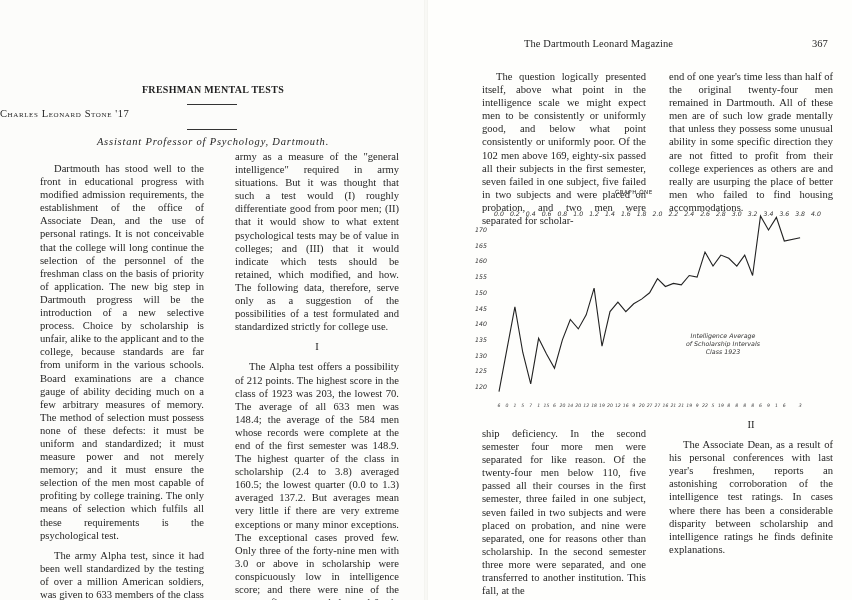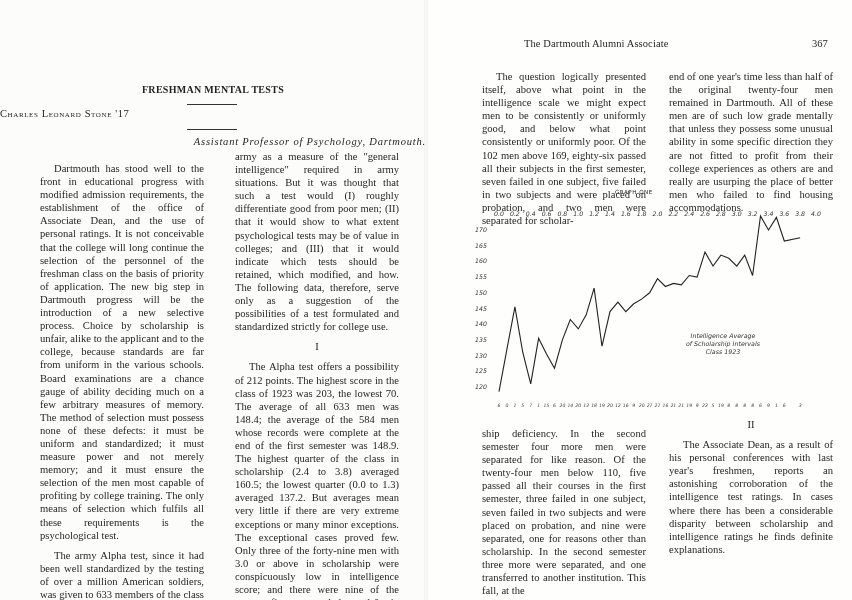--- a/index.html
+++ b/index.html
@@ -7,21 +7,21 @@
          font-family:"Liberation Serif","DejaVu Serif",serif; color:#1f1f1f; }
   .page { position:absolute; top:0; height:600px; }
   .left { left:0; width:426px; background:#fcfcfa; }
   .right { left:426px; width:426px; background:#fefefc; }
   .gutter { position:absolute; left:424px; top:0; width:4px; height:600px; background:linear-gradient(90deg,#f2f2ee,#fafaf7,#f2f2ee); }
   .running-head { position:absolute; top:38px; left:524px; font-size:10.5px; letter-spacing:0.1px; }
   .page-num { position:absolute; top:38px; left:812px; font-size:10.5px; }
   .title { position:absolute; top:84px; left:0; width:426px; text-align:center; font-size:10px; font-weight:bold; letter-spacing:0.3px; }
   .rule { position:absolute; height:1px; background:#333; }
   .author { position:absolute; top:108px; left:0; width:426px; text-align:left; font-size:10.5px; font-variant:small-caps; letter-spacing:0.6px; }
-  .affil { position:absolute; top:136px; left:0; width:426px; text-align:right; font-size:10.5px; font-style:italic; letter-spacing:0.8px; }
+  .affil { position:absolute; top:136px; left:0; width:426px; text-align:center; font-size:10.5px; font-style:italic; letter-spacing:0.8px; }
   .col { position:absolute; font-size:10.6px; line-height:13.1px; text-align:justify; }
   .col p { margin:7px; text-indent:14px; }
   .col p.noind { text-indent:0; }
   .sec { text-align:center; text-indent:0 !important; margin:2px 0 !important; }
   .chart-title { position:absolute; top:189px; left:615px; font-family:"DejaVu Sans",sans-serif; font-size:5.6px; letter-spacing:0.5px; }
   svg text { font-family:"DejaVu Sans",sans-serif; font-style:italic; }
 </style>
 </head>
 <body>
 
@@ -39,21 +39,21 @@
   <p>Dartmouth has stood well to the front in educational progress with modified admission requirements, the establishment of the office of Associate Dean, and the use of personal ratings. It is not conceivable that the college will long continue the selection of the personnel of the freshman class on the basis of priority of application. The new big step in Dartmouth progress will be the introduction of a new selective process. Choice by scholarship is unfair, alike to the applicant and to the college, because standards are far from uniform in the various schools. Board examinations are a chance gauge of ability deciding much on a few arbitrary measures of memory. The method of selection must possess none of these defects: it must be uniform and standardized; it must measure power and not merely memory; and it must ensure the selection of the men most capable of profiting by college training. The only means of selection which fulfils all these requirements is the psychological test.</p>
   <p>The army Alpha test, since it had been well standardized by the testing of over a million American soldiers, was given to 633 members of the class of 1923 during the fall of 1919. It was not expected that the test would be ideal for college uses, for it was given to the men in the</p>
 </div>
 
 <div class="col" style="top:143px;left:228px;width:178px;">
   <p class="noind">army as a measure of the "general intelligence" required in army situations. But it was thought that such a test would (I) roughly differentiate good from poor men; (II) that it would show to what extent psychological tests may be of value in colleges; and (III) that it would indicate which tests should be retained, which modified, and how. The following data, therefore, serve only as a suggestion of the possibilities of a test formulated and standardized strictly for college use.</p>
   <p class="sec">I</p>
   <p>The Alpha test offers a possibility of 212 points. The highest score in the class of 1923 was 203, the lowest 70. The average of all 633 men was 148.4; the average of the 584 men whose records were complete at the end of the first semester was 148.9. The highest quarter of the class in scholarship (2.4 to 3.8) averaged 160.5; the lowest quarter (0.0 to 1.3) averaged 137.2. But averages mean very little if there are very extreme exceptions or many minor exceptions. The exceptional cases proved few. Only three of the forty-nine men with 3.0 or above in scholarship were conspicuously low in intelligence score; and there were nine of the seventy-five men below 1.0 in scholarship who were significantly high in the intelligence test.</p>
 </div>
 
-<div class="running-head">The Dartmouth Alumni Associate</div>
+<div class="running-head">The Dartmouth Leonard Magazine</div>
 <div class="page-num">367</div>
 
 <div class="col" style="top:63px;left:475px;width:178px;">
   <p>The question logically presented itself, above what point in the intelligence scale we might expect men to be consistently or uniformly good, and below what point consistently or uniformly poor. Of the 102 men above 169, eighty-six passed all their subjects in the first semester, seven failed in one subject, five failed in two subjects and were placed on probation, and two men were separated for scholar-</p>
 </div>
 <div class="col" style="top:63px;left:662px;width:178px;">
   <p class="noind">end of one year's time less than half of the original twenty-four men remained in Dartmouth. All of these men are of such low grade mentally that unless they possess some unusual ability in some specific direction they are not fitted to profit from their college experiences as others are and really are usurping the place of better men who failed to find housing accommodations.</p>
 </div>
 
 <div class="chart-title">GRAPH ONE</div>

